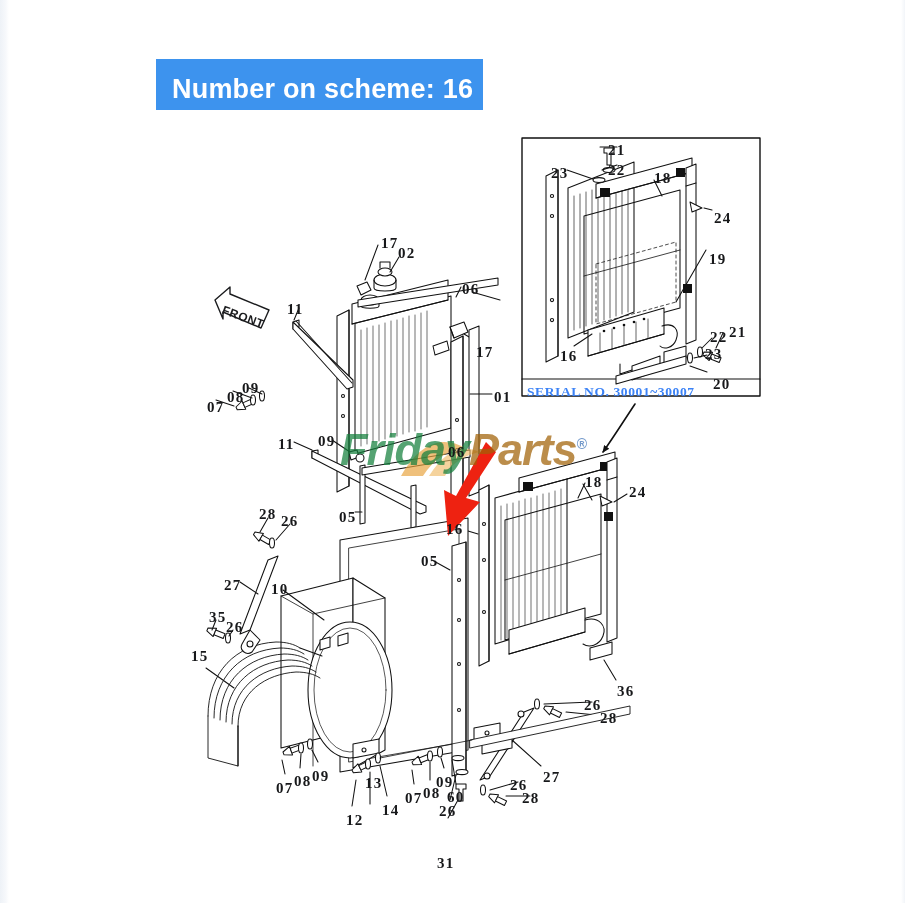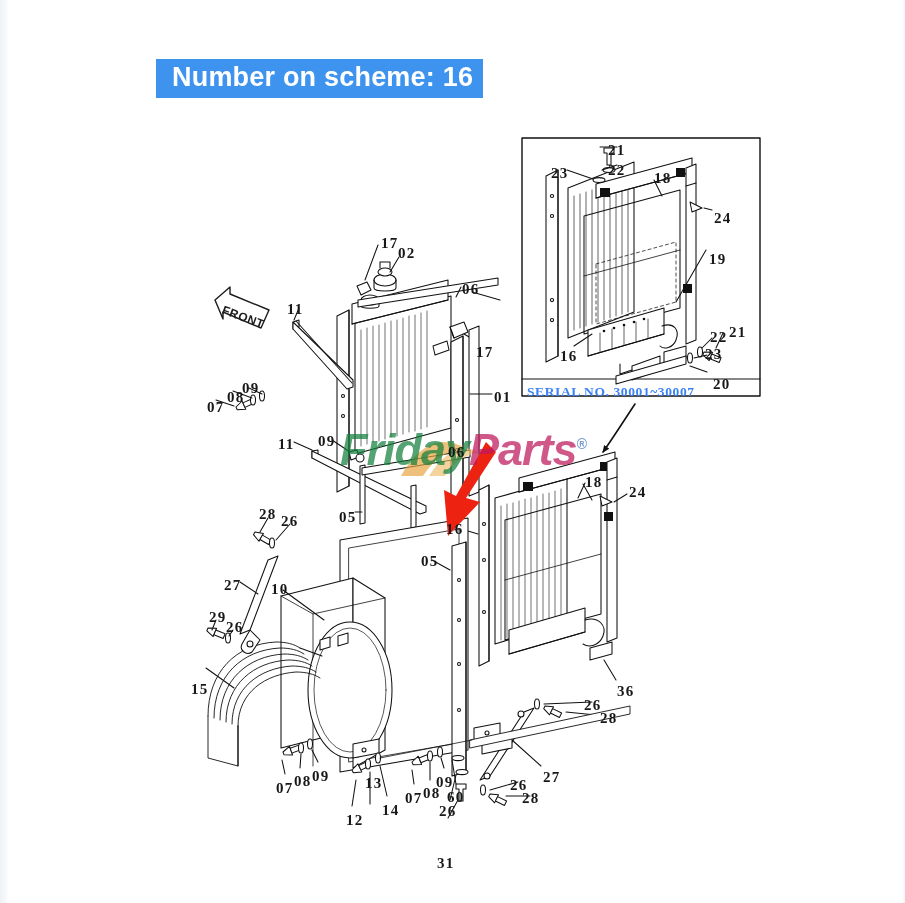--- a/index.html
+++ b/index.html
@@ -23,21 +23,21 @@
   .edge-right {
     position: absolute; right: 0; top: 0; width: 4px; height: 903px;
     background: linear-gradient(to left, #f2f5f9 0%, #fbfcfd 70%, #ffffff 100%);
   }
 
   
   #banner {
     position: absolute;
     left: 156px;
     top: 59px;
-    padding: 4px 10px 7px 16px;
+    padding: 16px 10px 7px 16px;
     background: #3d93ee;
     color: #ffffff;
     font-size: 27px;
     font-weight: bold;
     letter-spacing: 0.2px;
     line-height: 1.05;
     white-space: nowrap;
     font-family: "Liberation Sans", sans-serif;
   }
 
@@ -105,21 +105,21 @@
     font-family: "Liberation Sans", sans-serif;
     font-size: 45px;
     font-weight: bold;
     font-style: italic;
     letter-spacing: -1px;
     white-space: nowrap;
     opacity: 0.72;
     user-select: none;
   }
   #watermark .wm-a { color: #15803d; }
-  #watermark .wm-b { color: #be185d; text-align: right; }
+  #watermark .wm-b { color: #a16207; text-align: right; }
   #watermark .wm-reg {
     font-size: 14px;
     font-style: normal;
     vertical-align: super;
     color: #3f74b8;
   }
   #wm-swoosh {
     position: absolute;
     left: 395px;
     top: 432px;
@@ -549,23 +549,23 @@
       <div class="lbl" style="left: 448px; top: 445px;">06</div>
       <div class="lbl" style="left: 339px; top: 510px;">05</div>
       <div class="lbl" style="left: 446px; top: 522px;">16</div>
       <div class="lbl" style="left: 585px; top: 475px;">18</div>
       <div class="lbl" style="left: 629px; top: 485px;">24</div>
       <div class="lbl" style="left: 259px; top: 507px;">28</div>
       <div class="lbl" style="left: 281px; top: 514px;">26</div>
       <div class="lbl" style="left: 421px; top: 554px;">05</div>
       <div class="lbl" style="left: 224px; top: 578px;">27</div>
       <div class="lbl" style="left: 271px; top: 582px;">10</div>
-      <div class="lbl" style="left: 209px; top: 610px;">29</div>
+      <div class="lbl" style="left: 209px; top: 610px;">35</div>
       <div class="lbl" style="left: 226px; top: 620px;">26</div>
-      <div class="lbl" style="left: 191px; top: 682px;">15</div>
+      <div class="lbl" style="left: 191px; top: 649px;">15</div>
       <div class="lbl" style="left: 617px; top: 684px;">36</div>
       <div class="lbl" style="left: 584px; top: 698px;">26</div>
       <div class="lbl" style="left: 600px; top: 711px;">28</div>
       <div class="lbl" style="left: 543px; top: 770px;">27</div>
       <div class="lbl" style="left: 510px; top: 778px;">26</div>
       <div class="lbl" style="left: 522px; top: 791px;">28</div>
       <div class="lbl" style="left: 276px; top: 781px;">07</div>
       <div class="lbl" style="left: 294px; top: 774px;">08</div>
       <div class="lbl" style="left: 312px; top: 769px;">09</div>
       <div class="lbl" style="left: 346px; top: 813px;">12</div>

